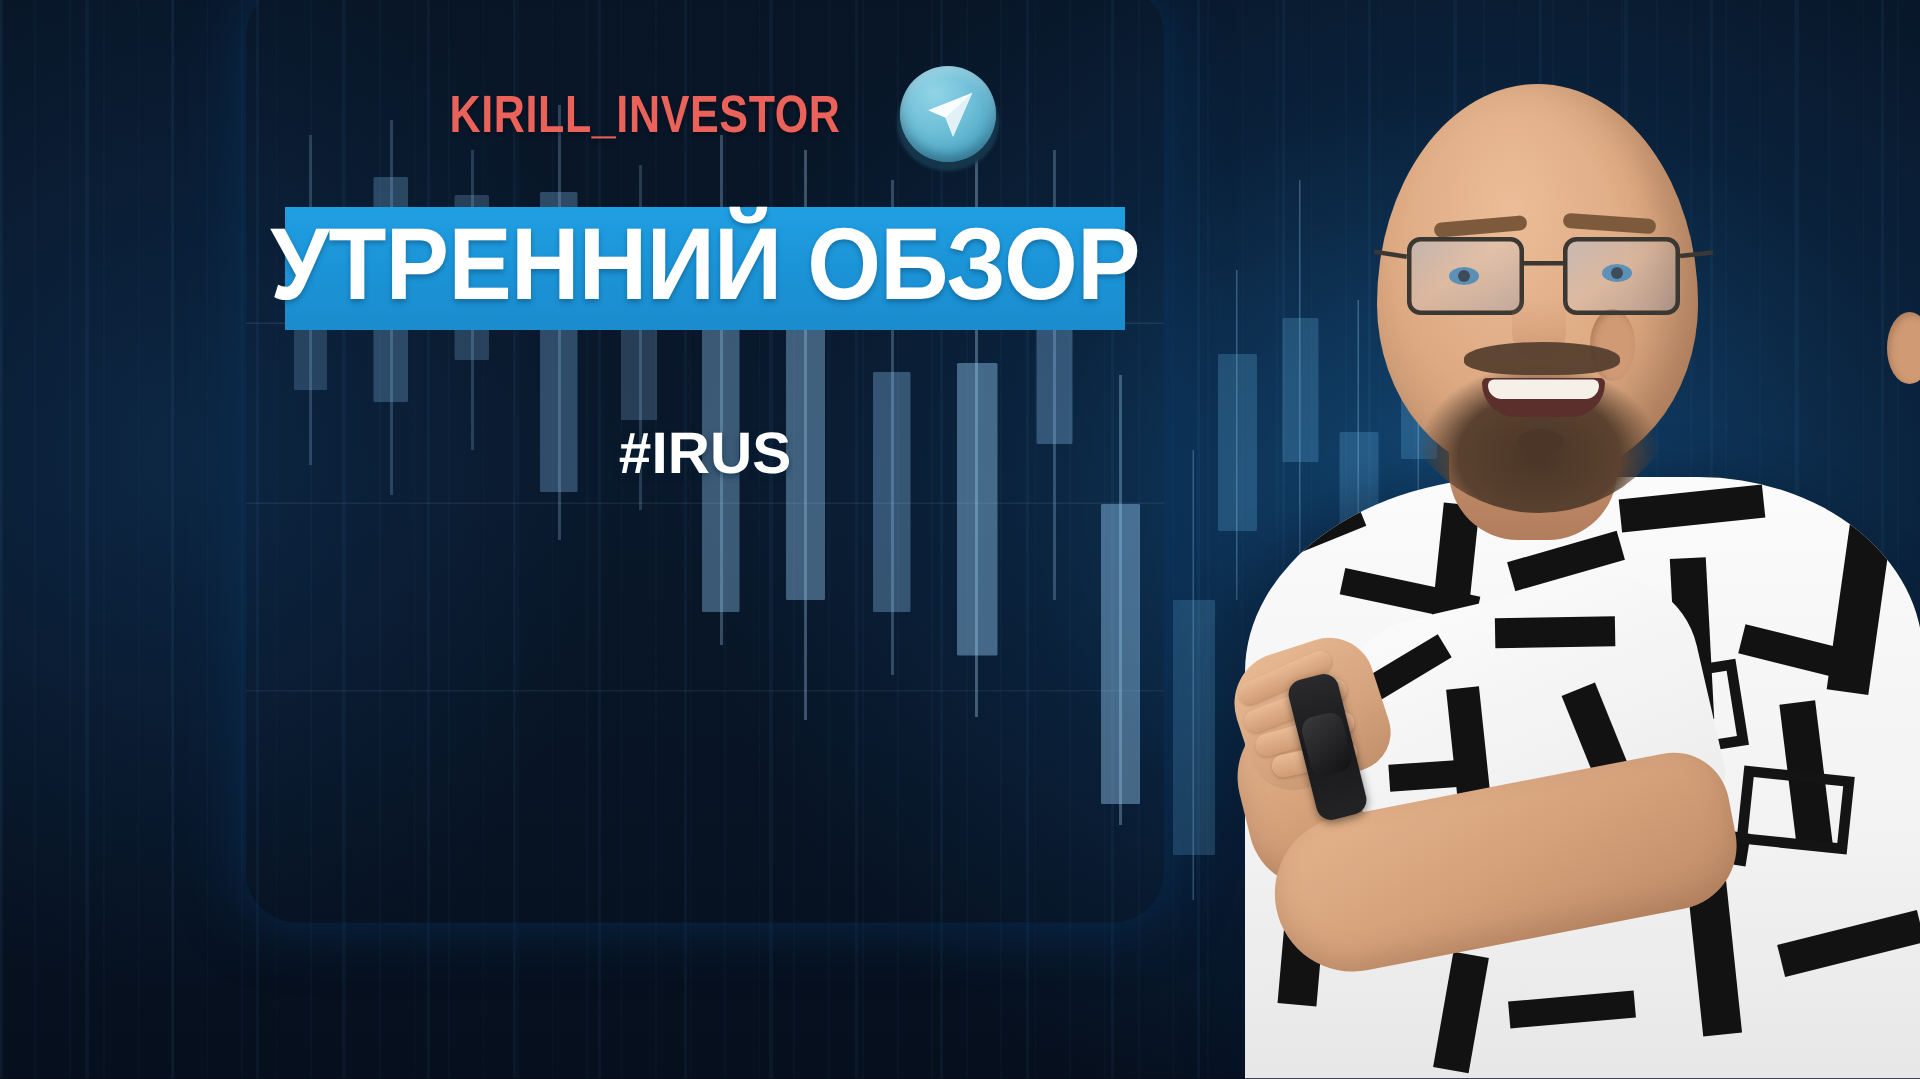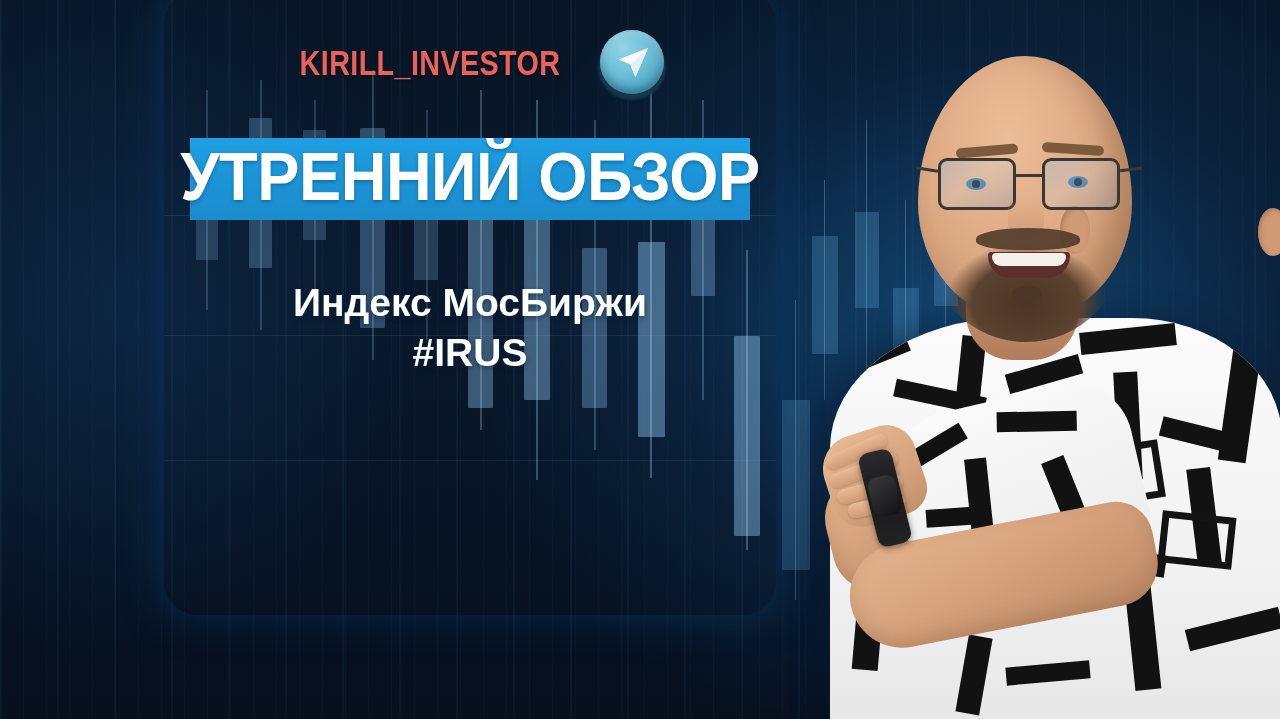--- a/index.html
+++ b/index.html
@@ -40,21 +40,21 @@
       radial-gradient(ellipse 560px 420px at 300px 120px, rgba(44,130,196,.55) 0%, rgba(20,92,148,0) 68%),
       linear-gradient(165deg,#1a6295 0%,#15598e 40%,#125party 40%,#12538a 75%,#0f4d83 100%);
     box-shadow:0 0 42px rgba(10,60,110,.55);
   }
   .card-inner-chart{ position:absolute; inset:0; }
   .cnd{ position:absolute; border-radius:1px; }
   .cwick{ position:absolute; width:2px; }
 
   
   .card-head{
-    position:absolute; left:0; top:36px; width:612px;
+    position:absolute; left:0; top:50px; width:612px;
     display:flex; align-items:center; justify-content:center; gap:14px;
   }
   .brand{
     font-size:35px; font-weight:700; letter-spacing:.5px;
     color:#ea6259; font-family:"Liberation Sans", sans-serif;
     transform:scaleX(.82); transform-origin:center;
     text-shadow:0 2px 3px rgba(0,0,0,.32);
     white-space:nowrap;
   }
   .tg-wrap{ position:relative; width:74px; height:74px; flex:0 0 auto; margin-left:-8px; }
@@ -305,21 +305,20 @@
             <path d="M36 5 L17.2 22.6 L22.5 36 Z" fill="#dfeff6" opacity="0.9"></path>
           </svg>
         </div>
       </div>
     </div>
 
     <div class="headline-band"></div>
     <div class="headline">УТРЕННИЙ ОБЗОР</div>
 
     <div class="sub">
-      <span>Индекс МосБиржи</span>
       <span class="l2">#IRUS</span>
     </div>
 
   </div>
 
   <div class="person">
 
     <div class="torso">
       <div class="graffiti" style="left:22px;  top:28px;  width:58px;  height:16px; transform:rotate(-22deg);"></div>
       <div class="graffiti" style="left:64px;  top:70px;  width:92px;  height:18px; transform:rotate(12deg);"></div>

